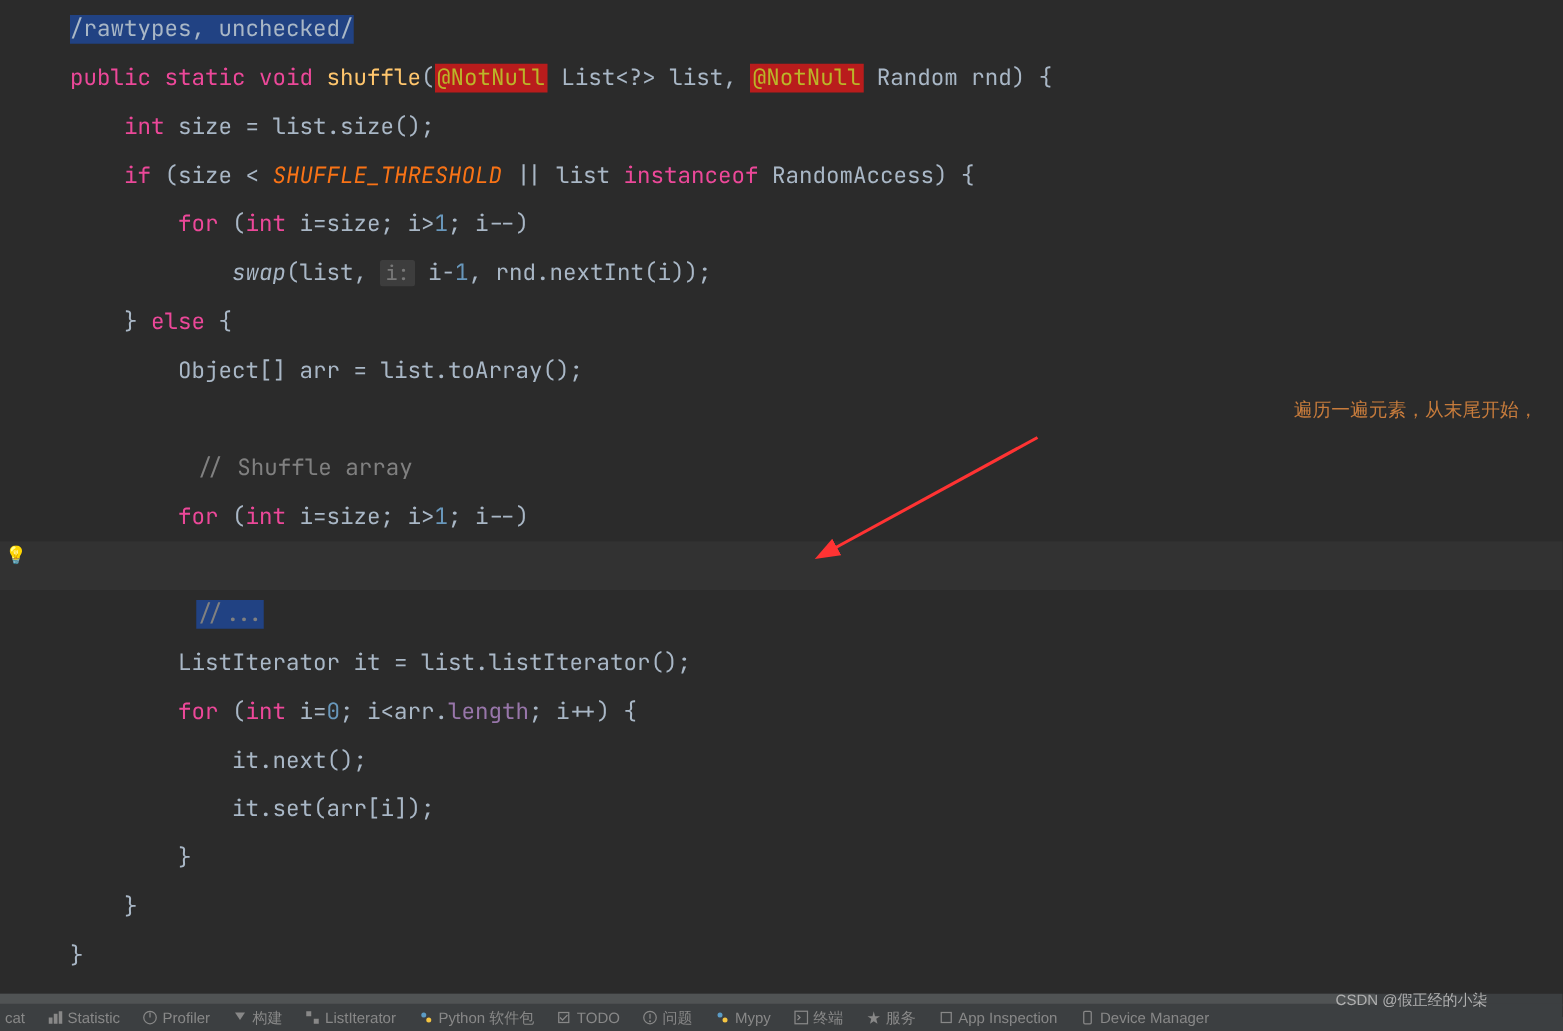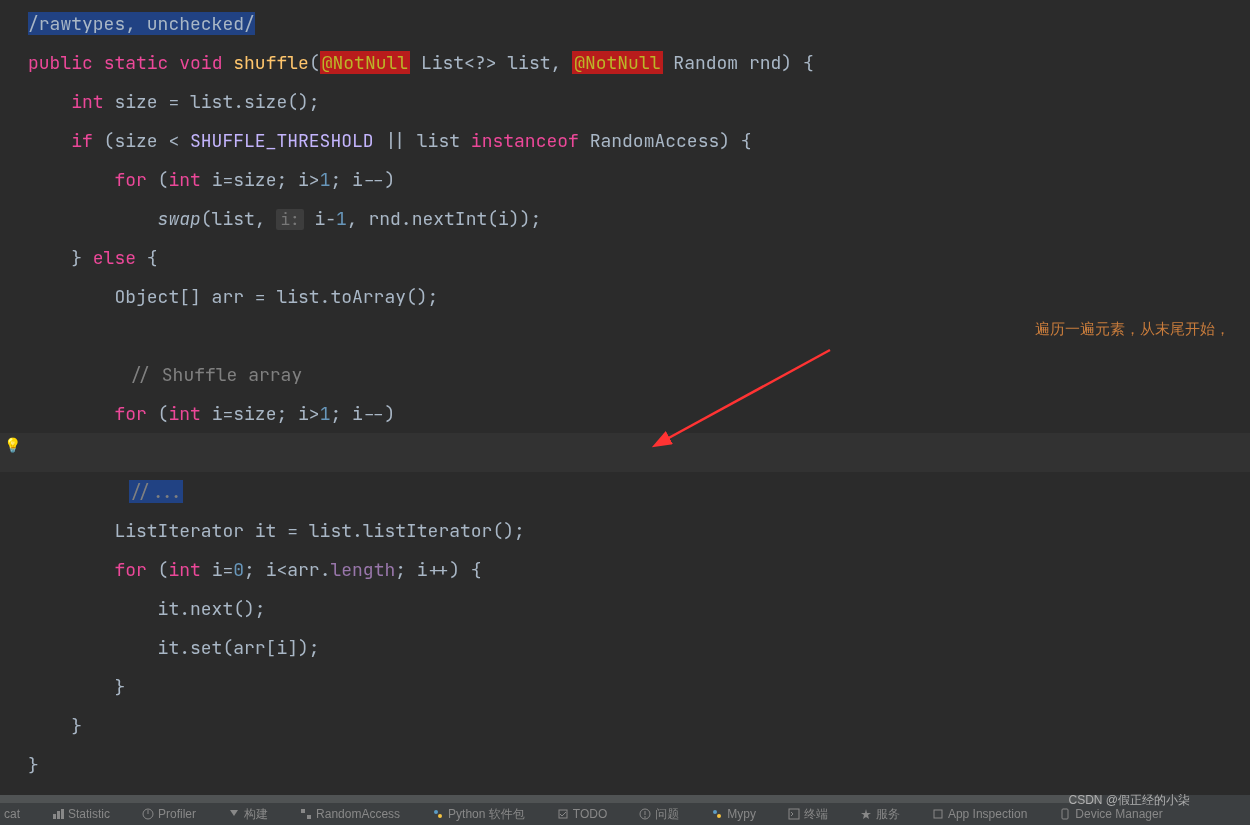--- a/index.html
+++ b/index.html
@@ -10,21 +10,21 @@
   font-family: 'JetBrains Mono', 'Consolas', 'Monaco', monospace;
   font-size: 18px;
   color: #a9b7c6;
   overflow: hidden;
   position: relative;
 }
 .editor {
   position: relative;
   width: 100%;
   height: 800px;
-  padding-left: 28px;
+  padding-left: 56px;
   padding-top: 4px;
 }
 .line {
   height: 39px;
   line-height: 39px;
   white-space: pre;
 }
 .highlighted-line {
   background: #323232;
   position: absolute;
@@ -33,21 +33,21 @@
   height: 39px;
   z-index: 0;
 }
 .code-content { position: relative; z-index: 1; }
 .selected { background: #214283; }
 .kw { color: #ec4899; }
 .method-decl { color: #ffc66d; }
 .annotation { color: #bbb529; background: #b91c1c; padding: 0 2px; }
 .num { color: #6897bb; }
 .comment { color: #808080; margin-left: 15px; }
-.static-field { color: #c4b5fd; }
+.static-field { color: #f97316; font-style: italic; }
 .method-call-italic { font-style: italic; }
 .param-hint { color: #787878; background: #3d3d3d; padding: 0 4px; font-size: 16px; border-radius: 2px; }
 .paren-match { background: #3b514d; border: 1px solid #5b7571; padding: 0 1px; }
 .field { color: #9876aa; }
 .gutter-bulb {
   position: absolute;
   left: 4px;
   top: 436px;
   font-size: 14px;
   z-index: 3;
@@ -94,21 +94,21 @@
 }
 .status-bar {
   position: absolute;
   bottom: 0;
   left: 0;
   right: 0;
   height: 22px;
   background: #3c3f41;
   display: flex;
   align-items: center;
-  gap: 32px;
+  gap: 18px;
   padding: 0 4px;
   font-size: 12px;
   color: #888;
   font-family: 'Segoe UI', sans-serif;
 }
 .status-item { display: flex; align-items: center; gap: 4px; cursor: pointer; white-space: nowrap; }
 .status-item svg { flex-shrink: 0; }
 </style>
 </head>
 <body>
@@ -183,21 +183,21 @@
       <svg width="12" height="12">
         <path d="M2 2 L10 2 L6 8 Z" fill="#888"></path>
       </svg>
       <span>构建</span>
     </div>
   <div class="status-item">
       <svg width="12" height="12">
         <rect x="1" y="1" width="4" height="4" fill="#888"></rect>
         <rect x="7" y="7" width="4" height="4" fill="#888"></rect>
       </svg>
-      <span>RandomAccess</span>
+      <span>ListIterator</span>
     </div>
   <div class="status-item">
       <svg width="12" height="12">
         <circle cx="4" cy="4" r="2" fill="#5b9bc5"></circle>
         <circle cx="8" cy="8" r="2" fill="#f5c542"></circle>
       </svg>
       <span>Python 软件包</span>
     </div>
   <div class="status-item">
       <svg width="12" height="12">

